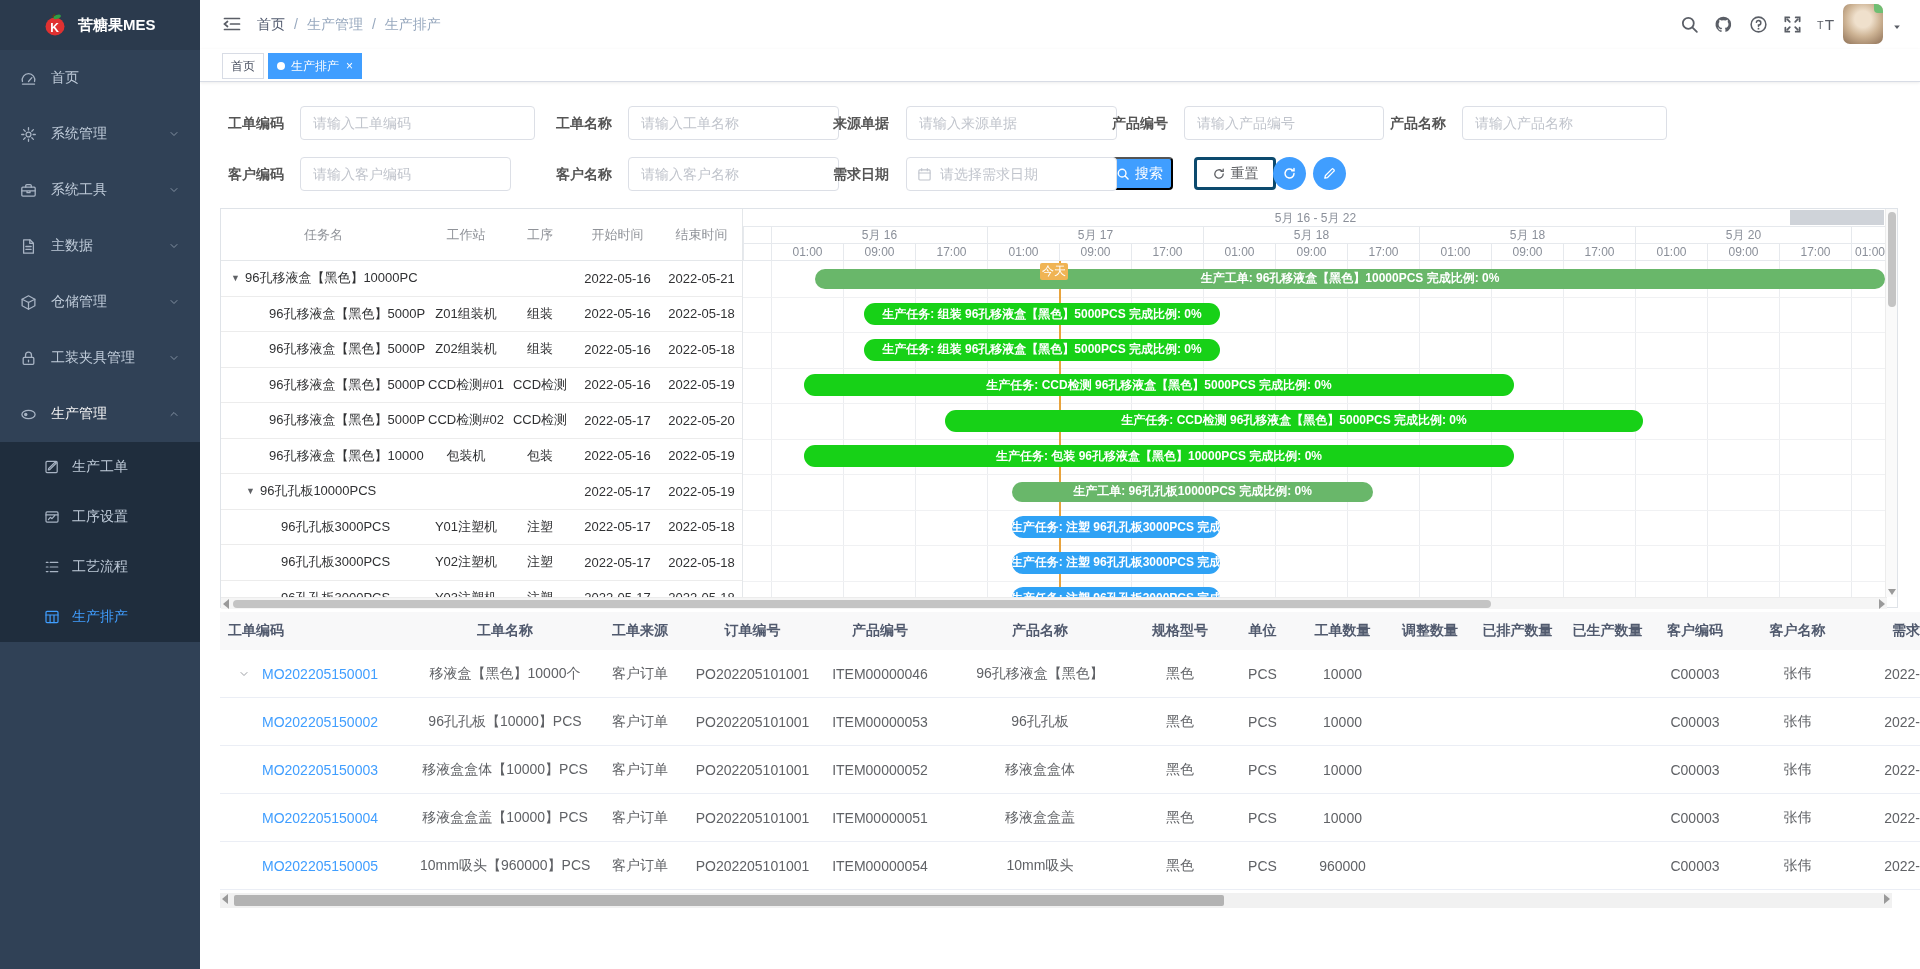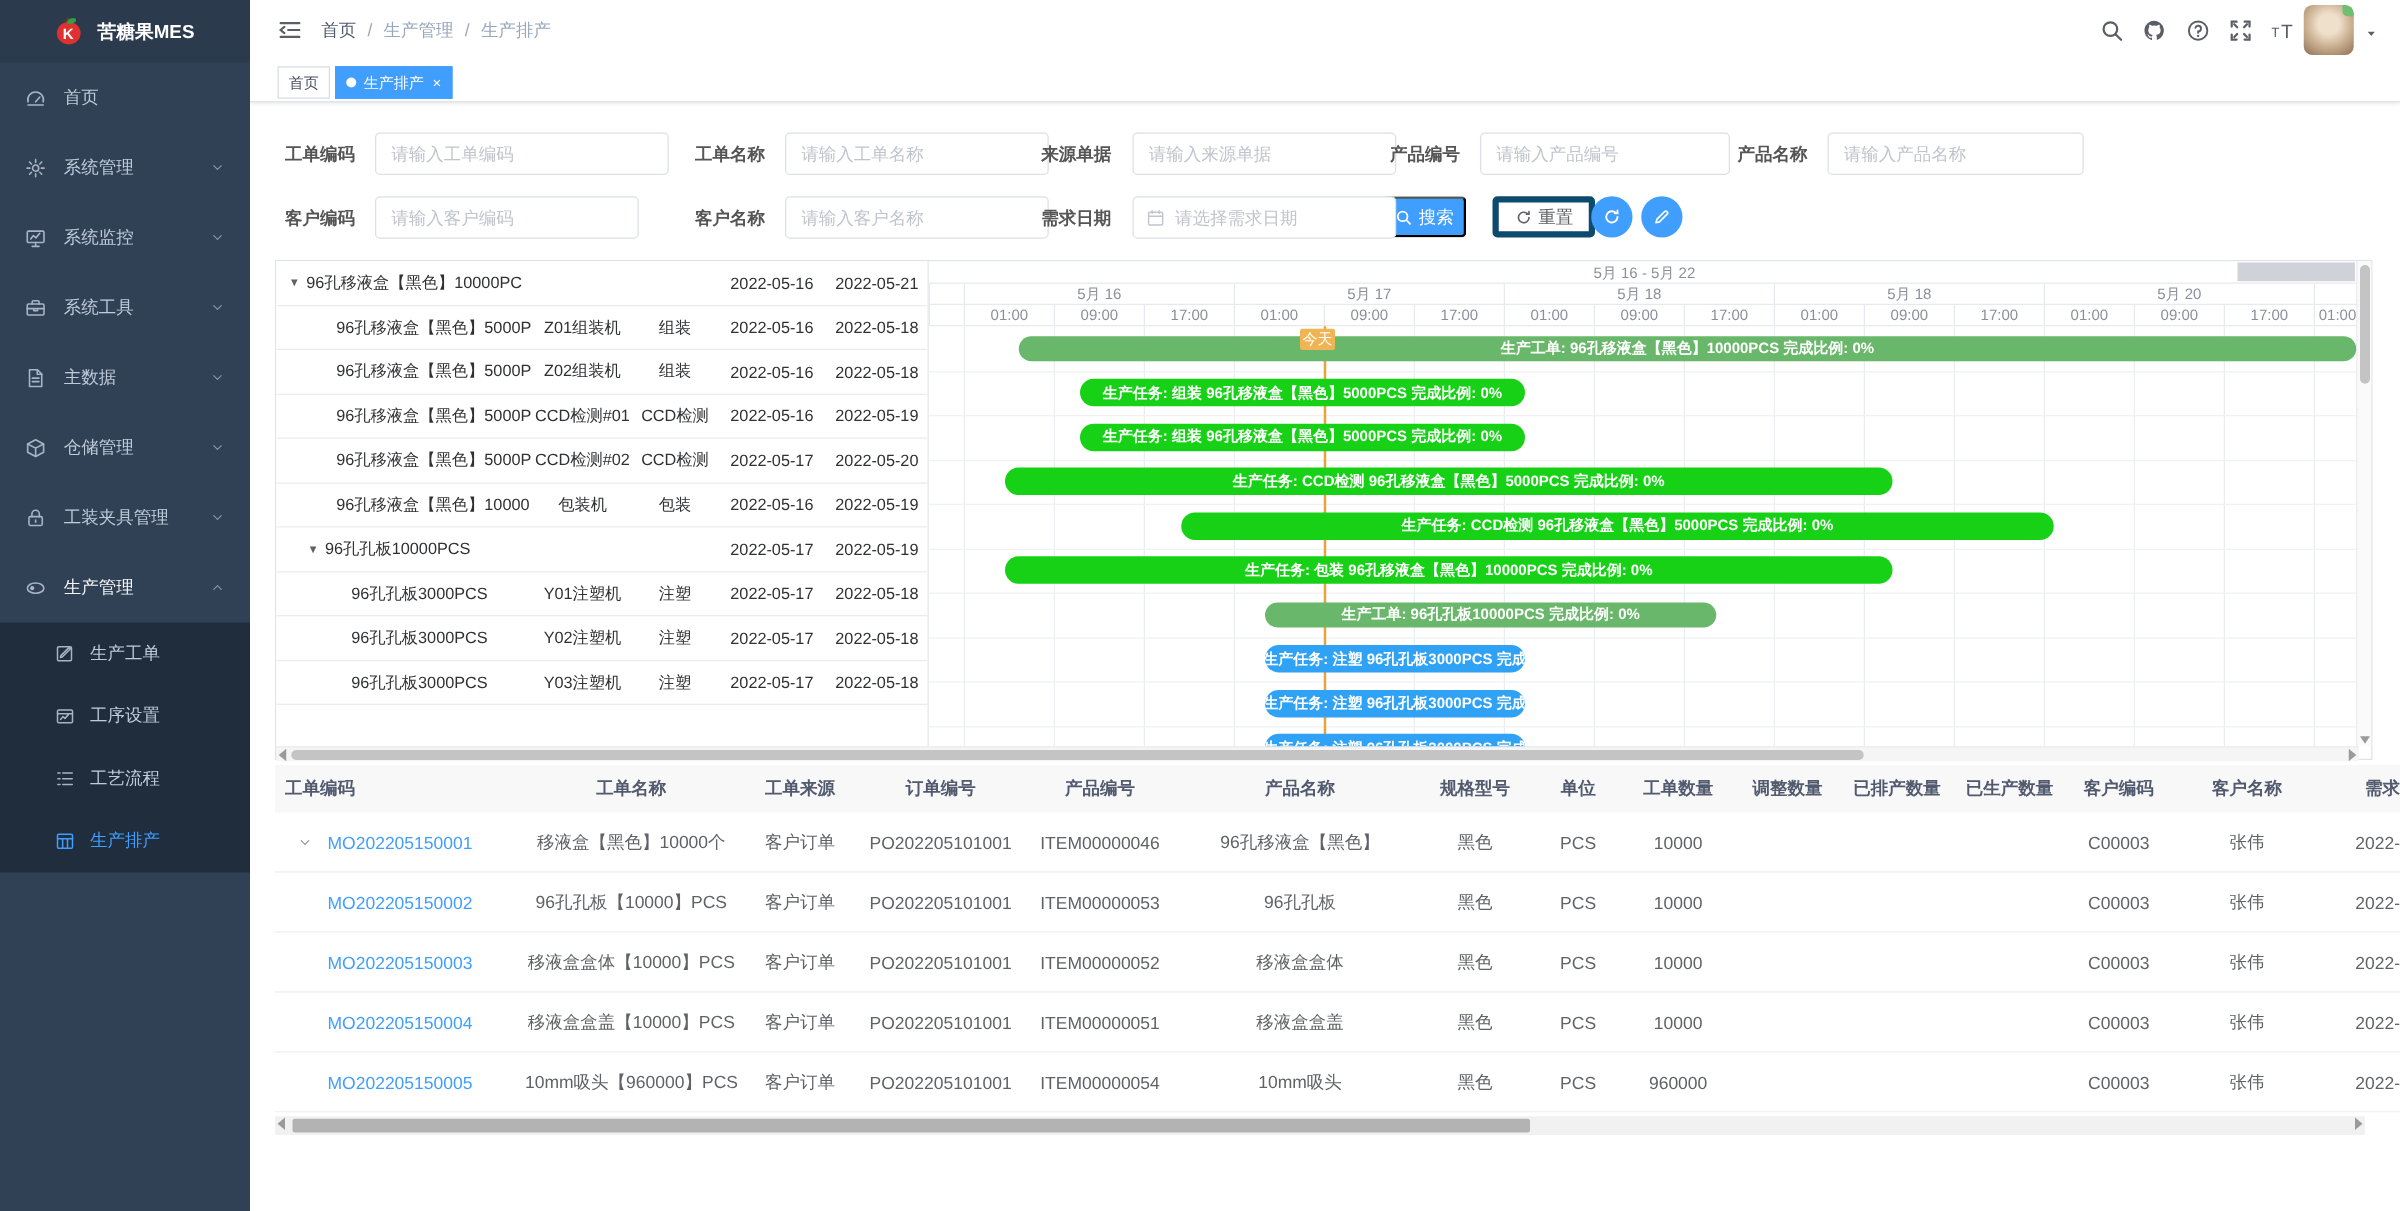--- a/index.html
+++ b/index.html
@@ -49,21 +49,21 @@
   .f-label { position:absolute; height:34px; line-height:34px; font-weight:bold; color:#555; font-size:14px; }
   .f-input { position:absolute; height:34px; border:1px solid #dcdfe6; border-radius:4px; background:#fff; display:flex; align-items:center; }
   .f-input input { border:none; outline:none; width:100%; height:100%; padding:0 12px; font-size:14px; color:#606266;
     font-family:inherit; background:transparent; }
   .f-input input::placeholder { color:#c0c4cc; }
   .f-input .cal { width:15px; height:15px; color:#c0c4cc; margin-left:10px; flex:0 0 auto; }
   .f-input.with-icon input { padding-left:8px; }
   .btn { position:absolute; height:33px; border-radius:4px; display:inline-flex; align-items:center; justify-content:center;
     gap:5px; font-size:14px; cursor:pointer; }
   #btn-search { left:1106px; top:157px; width:67px; background:#409eff; color:#fff; }
-  #btn-reset { left:1194px; top:157px; width:82px; background:#fff; color:#606266; border:5px solid #0c4a6e; }
+  #btn-reset { left:1194px; top:157px; width:82px; background:#fff; color:#606266; border:3px solid #0c4a6e; }
   .btn .bi { width:14px; height:14px; }
   .cbtn { position:absolute; top:157px; width:33px; height:33px; border-radius:50%; background:#409eff; color:#fff;
     display:flex; align-items:center; justify-content:center; cursor:pointer; }
   .cbtn .bi { width:15px; height:15px; }
 
   
   #gantt { position:absolute; left:220px; top:208px; width:1678px; height:400px; border:1px solid #dfe3e8; }
   #g-left { position:absolute; left:0; top:0; width:521px; height:388px; overflow:hidden; background:#fff; }
   #g-left-head { height:52px; display:flex; align-items:center; border-bottom:1px solid #e4e7ea; color:#909399; font-size:13px; }
   .glc { text-align:center; }
@@ -147,34 +147,20 @@
         <span class="ml">系统管理</span>
         <span class="mc">
           <svg viewBox="0 0 16 16" fill="none" stroke="currentColor" stroke-width="1.2" stroke-linecap="round" stroke-linejoin="round">
             <path d="m4 6 4 4 4-4"></path>
           </svg>
         </span>
       </div>
       <div class="m-item">
         <span class="mi">
           <svg viewBox="0 0 16 16" fill="none" stroke="currentColor" stroke-width="1.2" stroke-linecap="round" stroke-linejoin="round">
-            <rect x="1.7" y="2.7" width="12.6" height="8.6" rx="1"></rect>
-            <path d="M5.4 14.2h5.2M8 11.3v2.9M4.3 8.6l2-2.6 1.9 1.8 2.9-3.4"></path>
-          </svg>
-        </span>
-        <span class="ml">系统监控</span>
-        <span class="mc">
-          <svg viewBox="0 0 16 16" fill="none" stroke="currentColor" stroke-width="1.2" stroke-linecap="round" stroke-linejoin="round">
-            <path d="m4 6 4 4 4-4"></path>
-          </svg>
-        </span>
-      </div>
-      <div class="m-item">
-        <span class="mi">
-          <svg viewBox="0 0 16 16" fill="none" stroke="currentColor" stroke-width="1.2" stroke-linecap="round" stroke-linejoin="round">
             <rect x="1.7" y="4.9" width="12.6" height="8.3" rx="1"></rect>
             <path d="M5.4 4.9V3.4a1 1 0 0 1 1-1h3.2a1 1 0 0 1 1 1v1.5M1.7 8.4h12.6M6.6 8.4v1.6h2.8V8.4"></path>
           </svg>
         </span>
         <span class="ml">系统工具</span>
         <span class="mc">
           <svg viewBox="0 0 16 16" fill="none" stroke="currentColor" stroke-width="1.2" stroke-linecap="round" stroke-linejoin="round">
             <path d="m4 6 4 4 4-4"></path>
           </svg>
         </span>
@@ -404,20 +390,27 @@
           <rect x="2" y="3" width="12" height="10.8" rx="1"></rect>
           <path d="M5 1.7V4M11 1.7V4M2 6.4h12"></path>
         </svg>
       </span>
       <input placeholder="请选择需求日期" style="">
     </span>
   </div>
 
 <div id="gantt">
   <div id="g-left">
+    <div id="g-left-head">
+        <span class="glc" style="width: 205px;">任务名</span>
+        <span class="glc" style="width: 80px;">工作站</span>
+        <span class="glc" style="width: 68px;">工序</span>
+        <span class="glc" style="width: 87px;">开始时间</span>
+        <span class="glc" style="width: 81px;">结束时间</span>
+      </div>
     <div id="g-left-rows">
         <div class="g-row">
           <span class="g-name" style="width: 205px; padding-left: 10px;">
             <span class="g-tri">▼</span>
             <span>96孔移液盒【黑色】10000PC</span>
           </span>
           <span class="glc" style="width: 80px;"></span>
           <span class="glc" style="width: 68px;"></span>
           <span class="glc" style="width: 87px;">2022-05-16</span>
           <span class="glc" style="width: 81px;">2022-05-21</span>

